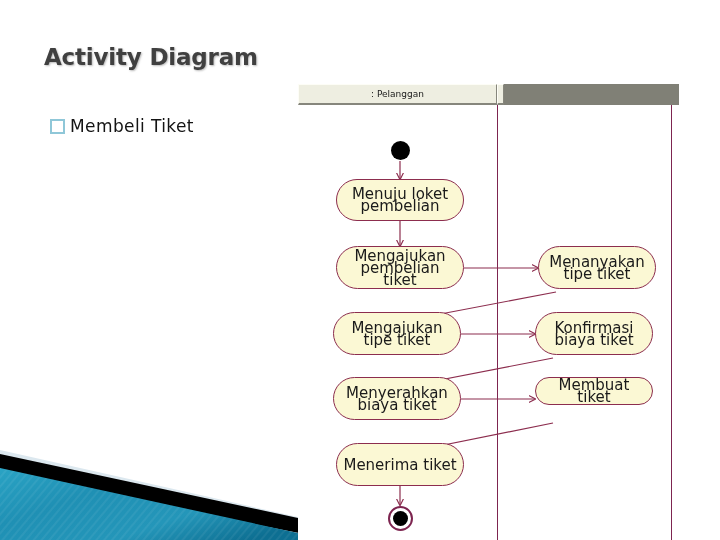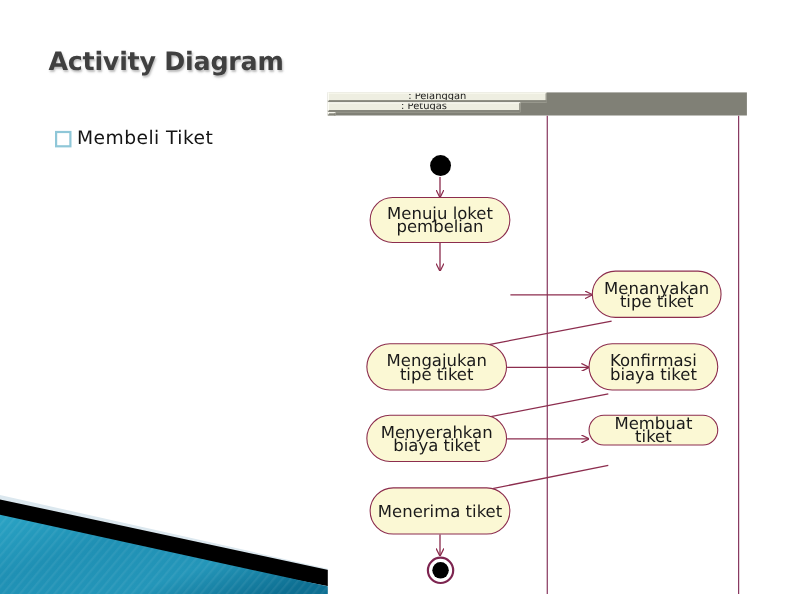--- a/index.html
+++ b/index.html
@@ -73,21 +73,20 @@
     background: #ffffff;
   }
   
   #lane-headers {
     position: absolute;
     left: 0; top: 0;
     width: 381px;
     height: 21px;
     display: flex;
     background: #808076;
-    flex-direction: column;
   }
   .lane-header {
     background: #eeeee1;
     border-top: 1px solid #fdfdf6;
     border-left: 1px solid #fdfdf6;
     border-right: 1px solid #86867c;
     border-bottom: 2px solid #86867c;
     font-family: "DejaVu Sans", sans-serif;
     font-size: 9px;
     color: #1a1a1a;
@@ -198,21 +197,20 @@
 
       <polygon points="0,48 330,120 0,120" fill="url(#gblue)"></polygon>
       <polygon points="0,48 330,120 0,120" fill="url(#stripes)"></polygon>
     </svg>
   </div>
 
   <div id="uml-frame">
 
     <div id="lane-headers">
       <div class="lane-header" id="lane-header-0">: Pelanggan</div>
-      <div class="lane-header" id="lane-header-1">: Petugas</div>
       <div class="lane-header" id="lane-header-2"></div>
     </div>
 
     <div id="lane-body">
 
       <div class="lane-divider" id="lane-divider-0"></div>
       <div class="lane-divider" id="lane-divider-1"></div>
 
       <svg id="edges" viewBox="0 0 381 435">
         <defs>
@@ -239,20 +237,21 @@
           <line x1="255" y1="318" x2="111" y2="347"></line>
 
           <line x1="102" y1="381" x2="102" y2="400"></line>
         </g>
       </svg>
 
       <div id="start-node" style="left:93px; top:36px;"></div>
 
       <div class="activity" style="left:38px; top:74px; width:128px; height:42px;">Menuju loket pembelian</div>
 
+      <div class="activity" style="left:38px; top:141px; width:128px; height:43px;">Mengajukan pembelian tiket</div>
 
       <div class="activity" style="left:35px; top:207px; width:128px; height:43px;">Mengajukan tipe tiket</div>
 
       <div class="activity" style="left:35px; top:272px; width:128px; height:43px;">Menyerahkan biaya tiket</div>
 
       <div class="activity" style="left:38px; top:338px; width:128px; height:43px;">Menerima tiket</div>
 
       <div class="activity" style="left:240px; top:141px; width:118px; height:43px;">Menanyakan tipe tiket</div>
 
       <div class="activity" style="left:237px; top:207px; width:118px; height:43px;">Konfirmasi biaya tiket</div>

